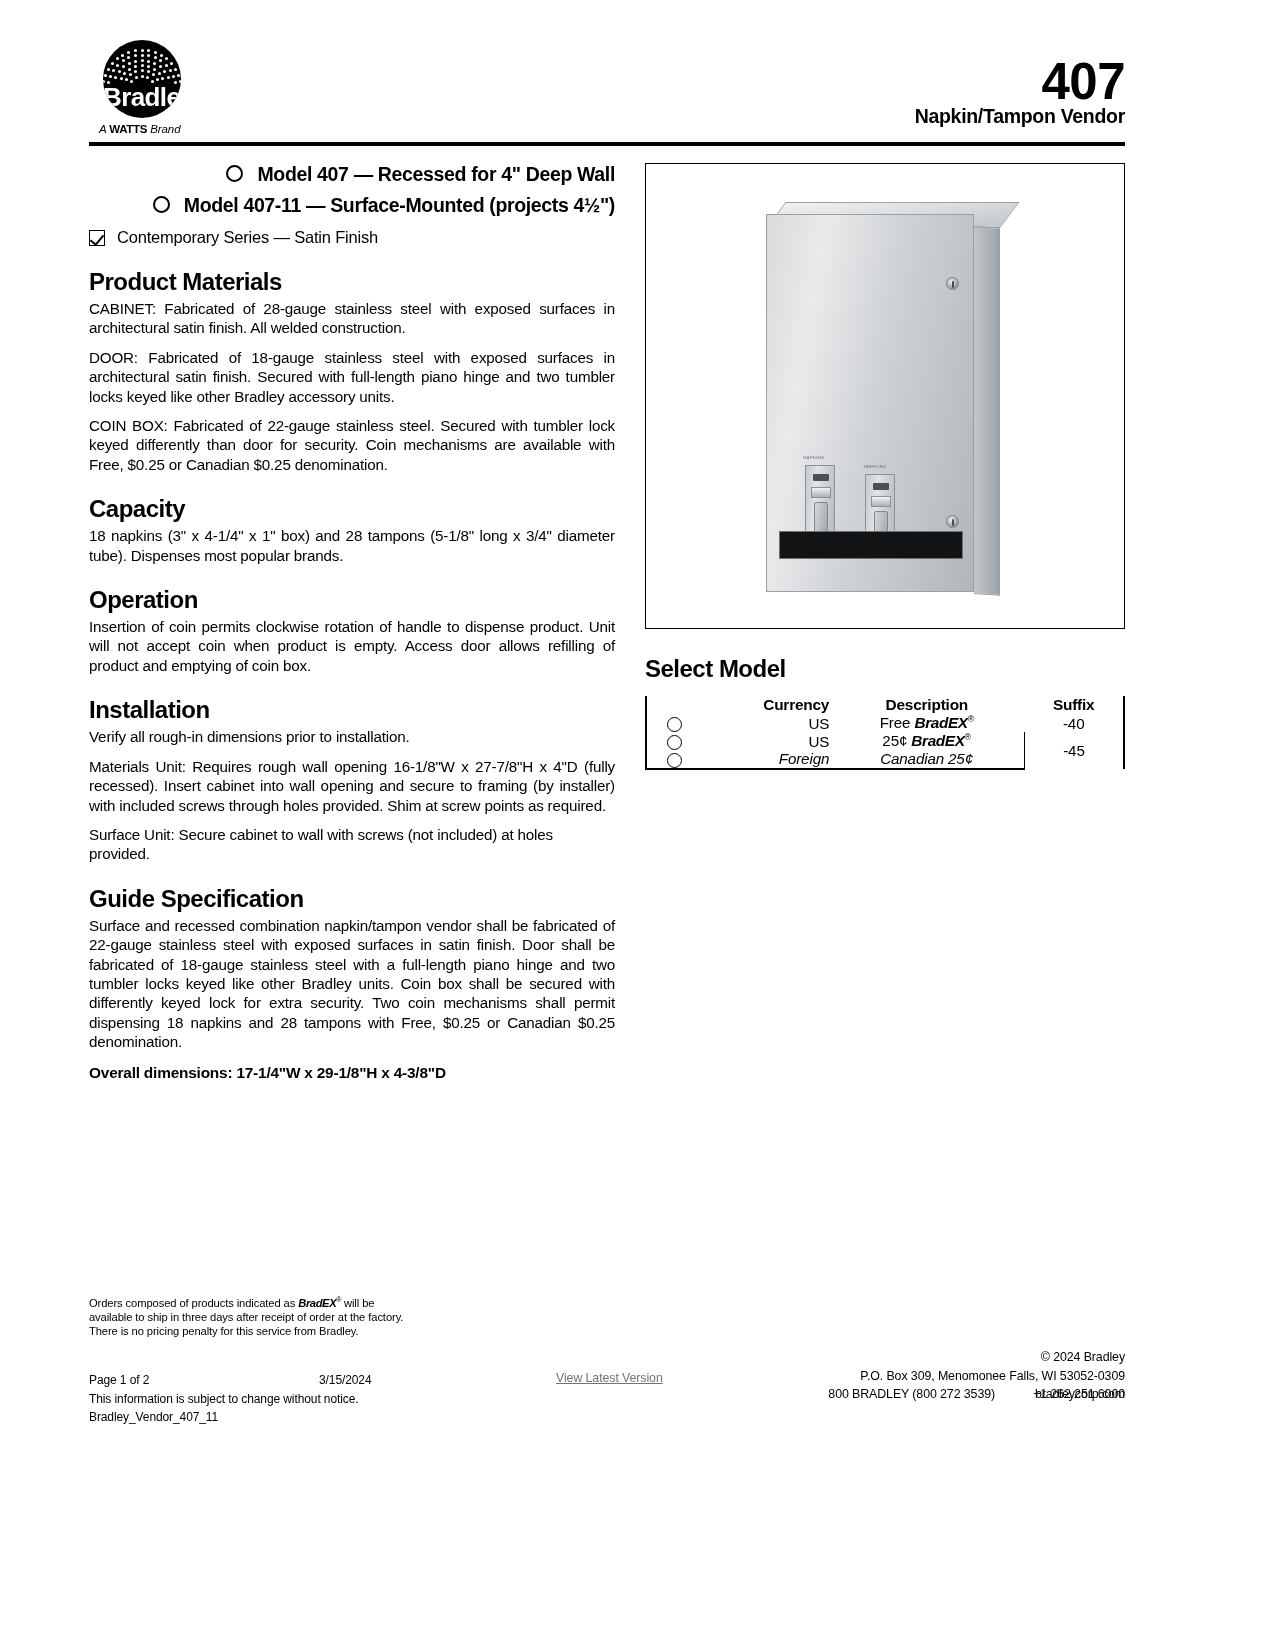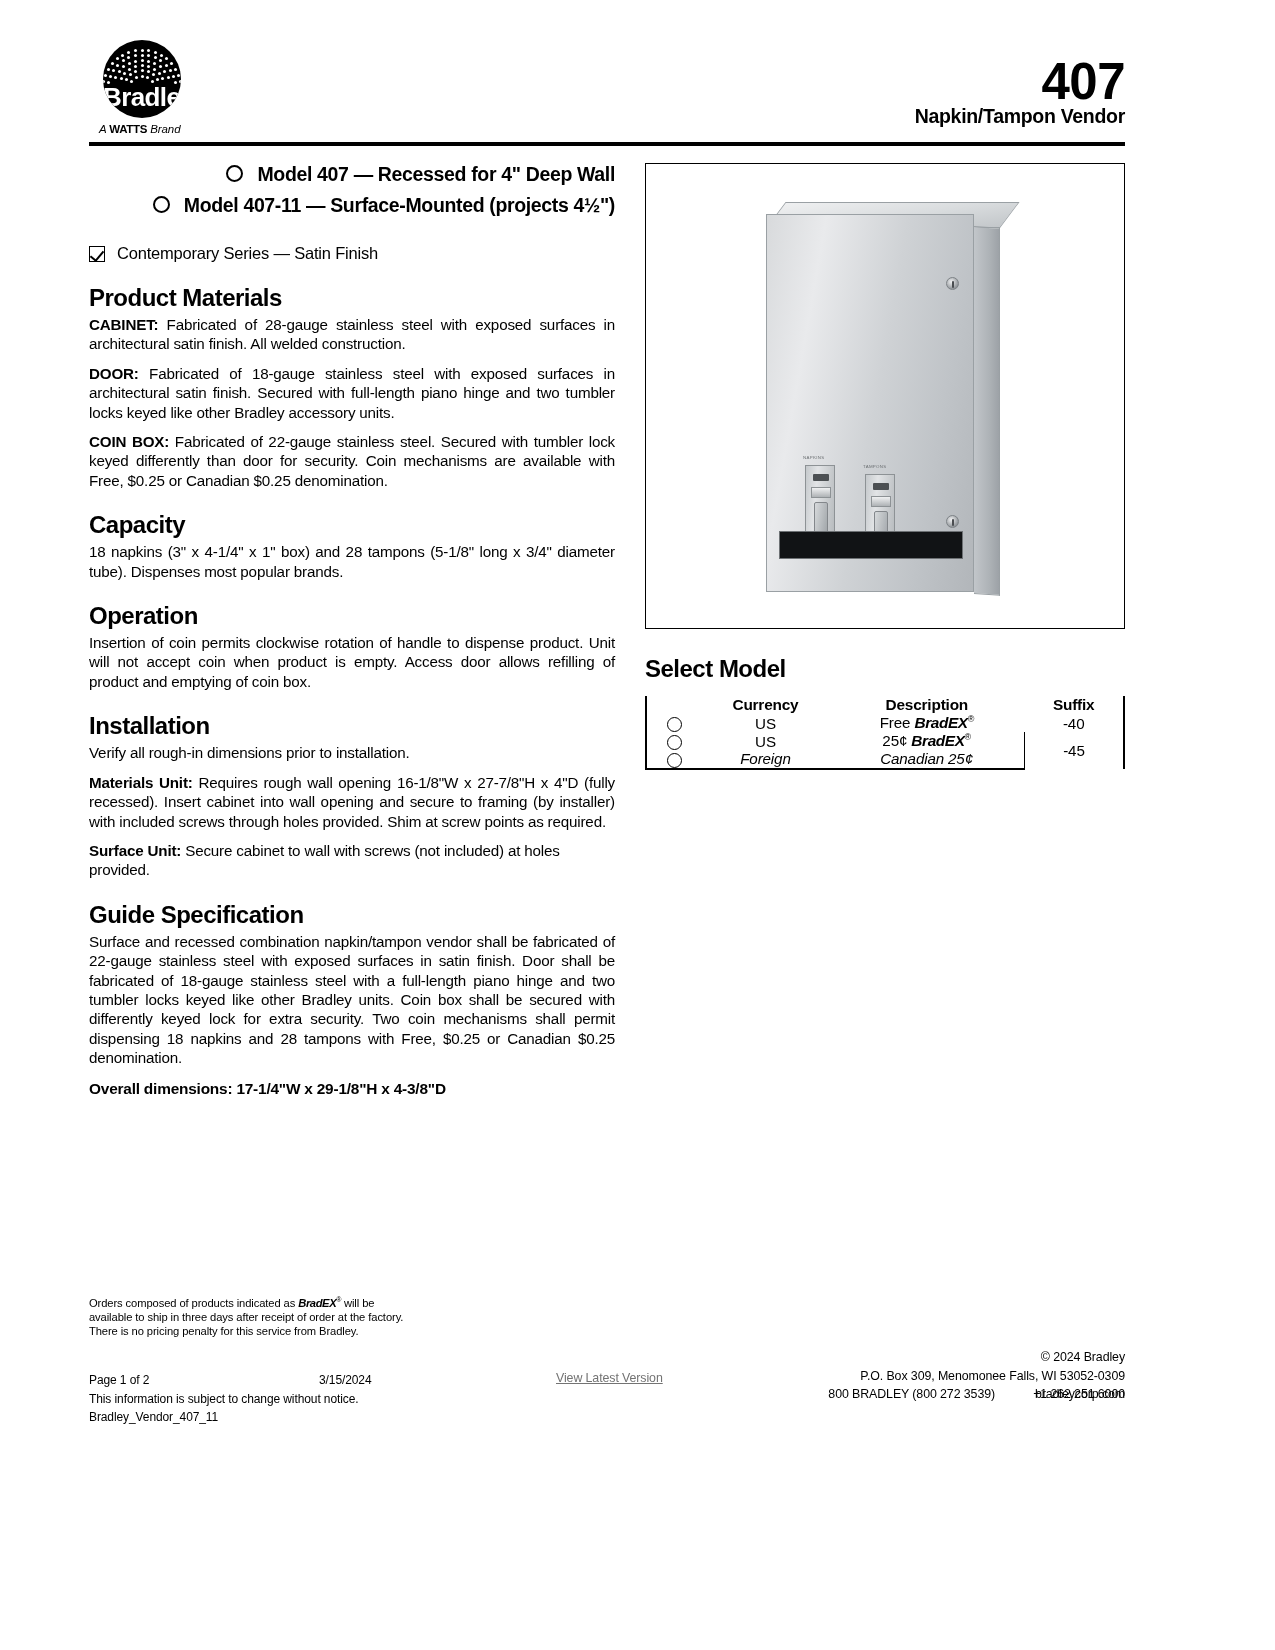--- a/index.html
+++ b/index.html
@@ -66,21 +66,21 @@
   .opt-row { display: flex; align-items: flex-start; margin-bottom: 7px; justify-content: flex-end; }
   .radio-circle {
     width: 17px; height: 17px; border: 2.2px solid #000;
     border-radius: 50%; flex: 0 0 auto; margin-top: 3px; margin-right: 14px;
     background: #fff;
   }
   .opt-label {
     font-size: 19.5px; font-weight: bold; letter-spacing: -0.35px;
     line-height: 24px;
   }
-  .check-row { display: flex; align-items: flex-start; margin-top: 26px; }
+  .check-row { display: flex; align-items: flex-start; margin-top: 10px; }
   .checkbox {
     width: 16px; height: 16px; border: 1.6px solid #000;
     flex: 0 0 auto; margin-top: 3px; margin-right: 12px;
     background: #fff; position: relative;
   }
   .checkbox::after {
     content: "";
     position: absolute; left: 3px; top: 1px;
     width: 6px; height: 11px;
     border-right: 2.6px solid #000; border-bottom: 2.6px solid #000;
@@ -89,21 +89,21 @@
   .check-label { font-size: 16.5px; letter-spacing: -0.2px; line-height: 20px; }
 
   h2.section {
     font-size: 24px; font-weight: bold; letter-spacing: -0.5px;
     margin: 21px 0 3px 0; line-height: 28px;
   }
   p.body {
     font-size: 15.2px; line-height: 19.4px; margin: 0 0 10px 0;
     text-align: justify; letter-spacing: -0.18px;
   }
-  p.body b { font-weight: bold; }
+  p.body b { font-weight: normal; }
   p.nojust { text-align: left; }
 
   .dims-line {
     font-size: 15.4px; font-weight: bold; letter-spacing: -0.2px;
     margin-top: 12px;
   }
 
   
   .image-box {
     position: absolute; left: 645px; top: 163px;
@@ -186,21 +186,21 @@
     border-top: 2.4px solid #000;
     border-bottom: 1.4px solid #000;
   }
   .mt-row td {
     padding: 10px 0 10px 0;
     border-bottom: 1.4px solid #000;
     font-size: 15.2px; letter-spacing: -0.15px;
   }
   .mt-row.last td { border-bottom: 2.4px solid #000; font-style: italic; }
   .col-radio { width: 56px; text-align: center; border-left: 2.4px solid #000 !important; }
-  .col-currency { width: 128px; text-align: center; }
+  .col-currency { width: 128px; text-align: right; }
   .col-desc { width: 196px; text-align: center; }
   .col-suffix { width: 100px; text-align: center; border-right: 2.4px solid #000 !important; }
   .suffix-split { border-left: 1.4px solid #000 !important; }
   .tbl-radio {
     display: inline-block; width: 15px; height: 15px;
     border: 1.8px solid #000; border-radius: 50%; background: #fff;
     vertical-align: middle;
   }
   .bradex {
     font-weight: bold; font-style: italic; letter-spacing: -0.4px;

